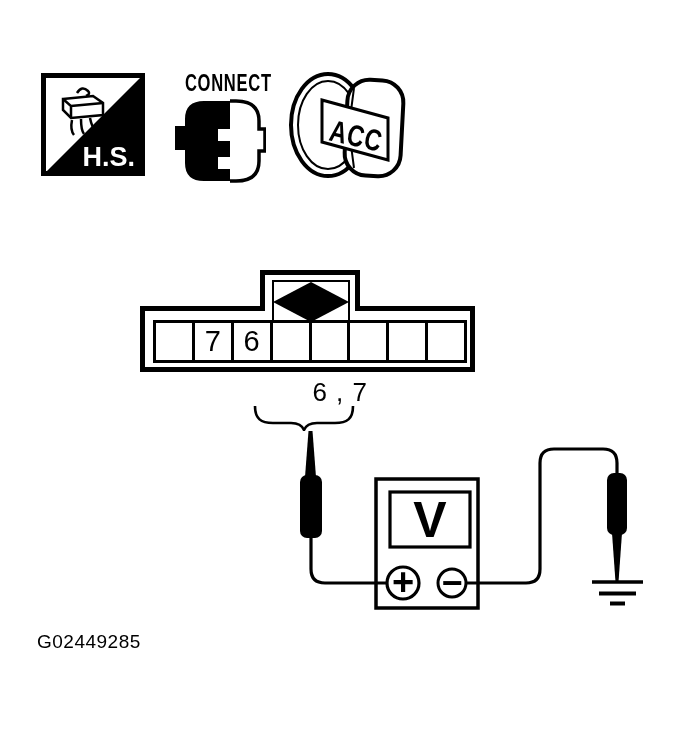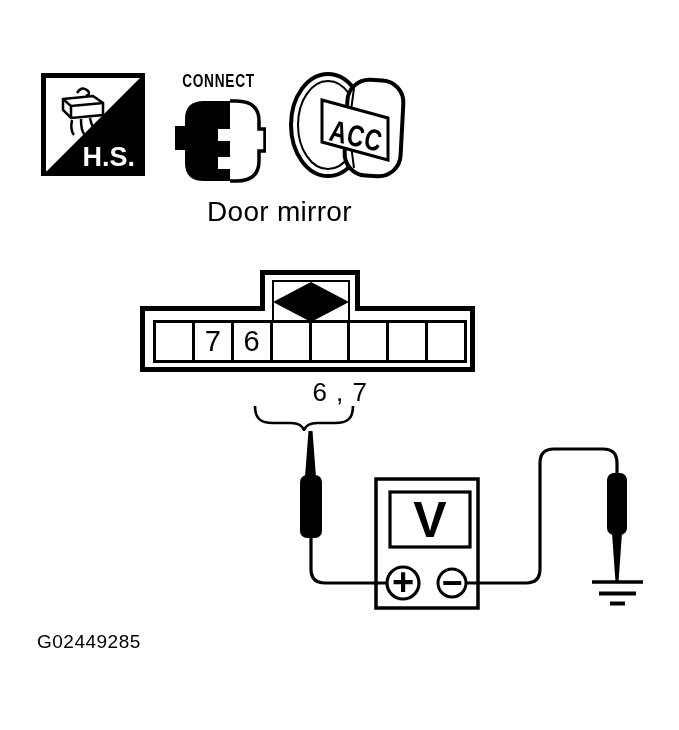--- a/index.html
+++ b/index.html
@@ -6,21 +6,21 @@
   .stage{
     position:relative;width:679px;height:730px;background:#ffffff;
     font-family:"Liberation Sans",sans-serif;color:#000;overflow:hidden;
   }
   .abs{position:absolute;}
   svg{display:block;}
 
   
   .hs-icon{left:41px;top:73px;width:104px;height:103px;}
   .connect-label{left:168px;top:70px;width:100px;text-align:left;
-    font-size:19px;font-weight:bold;white-space:nowrap;}
+    font-size:23px;font-weight:bold;white-space:nowrap;}
   .connect-label .squeeze{display:inline-block;transform:scaleX(.72);
     transform-origin:center;letter-spacing:1px;}
   .connect-icon{left:172px;top:94px;width:94px;height:92px;}
   .acc-icon{left:288px;top:70px;width:118px;height:110px;}
 
   
   .conn-title{left:207px;top:195px;font-size:28px;line-height:34px;
     letter-spacing:.3px;}
 
   
@@ -90,21 +90,20 @@
     <ellipse cx="40" cy="55" rx="30" ry="44" fill="#fff" stroke="#000" stroke-width="2"></ellipse>
     <rect x="58" y="10" width="56" height="96" rx="22" transform="rotate(3 86 58)" fill="#fff" stroke="#000" stroke-width="4"></rect>
     <path d="M66,18 Q59,58 66,98" fill="none" stroke="#000" stroke-width="2"></path>
     <polygon points="34,30 100,48 100,90 34,72" fill="#fff" stroke="#000" stroke-width="3"></polygon>
     <g transform="translate(40,70) rotate(13)">
       <text transform="scale(0.78,1)" font-size="30" font-weight="bold" letter-spacing="1" fill="#000">ACC</text>
     </g>
   </svg>
 
   <div class="abs conn-title">
-    <div>Door mirror</div>
   </div>
 
   <div class="abs conn-body"></div>
   <div class="abs conn-tab"></div>
   <div class="abs conn-inner-tab"></div>
   <svg class="abs diamond-svg" viewBox="0 0 76 40">
     <polygon points="0,20 38,0 76,20 38,40" fill="#000"></polygon>
   </svg>
   <div class="abs pin-row">
     <div class="pin-cell"></div>

